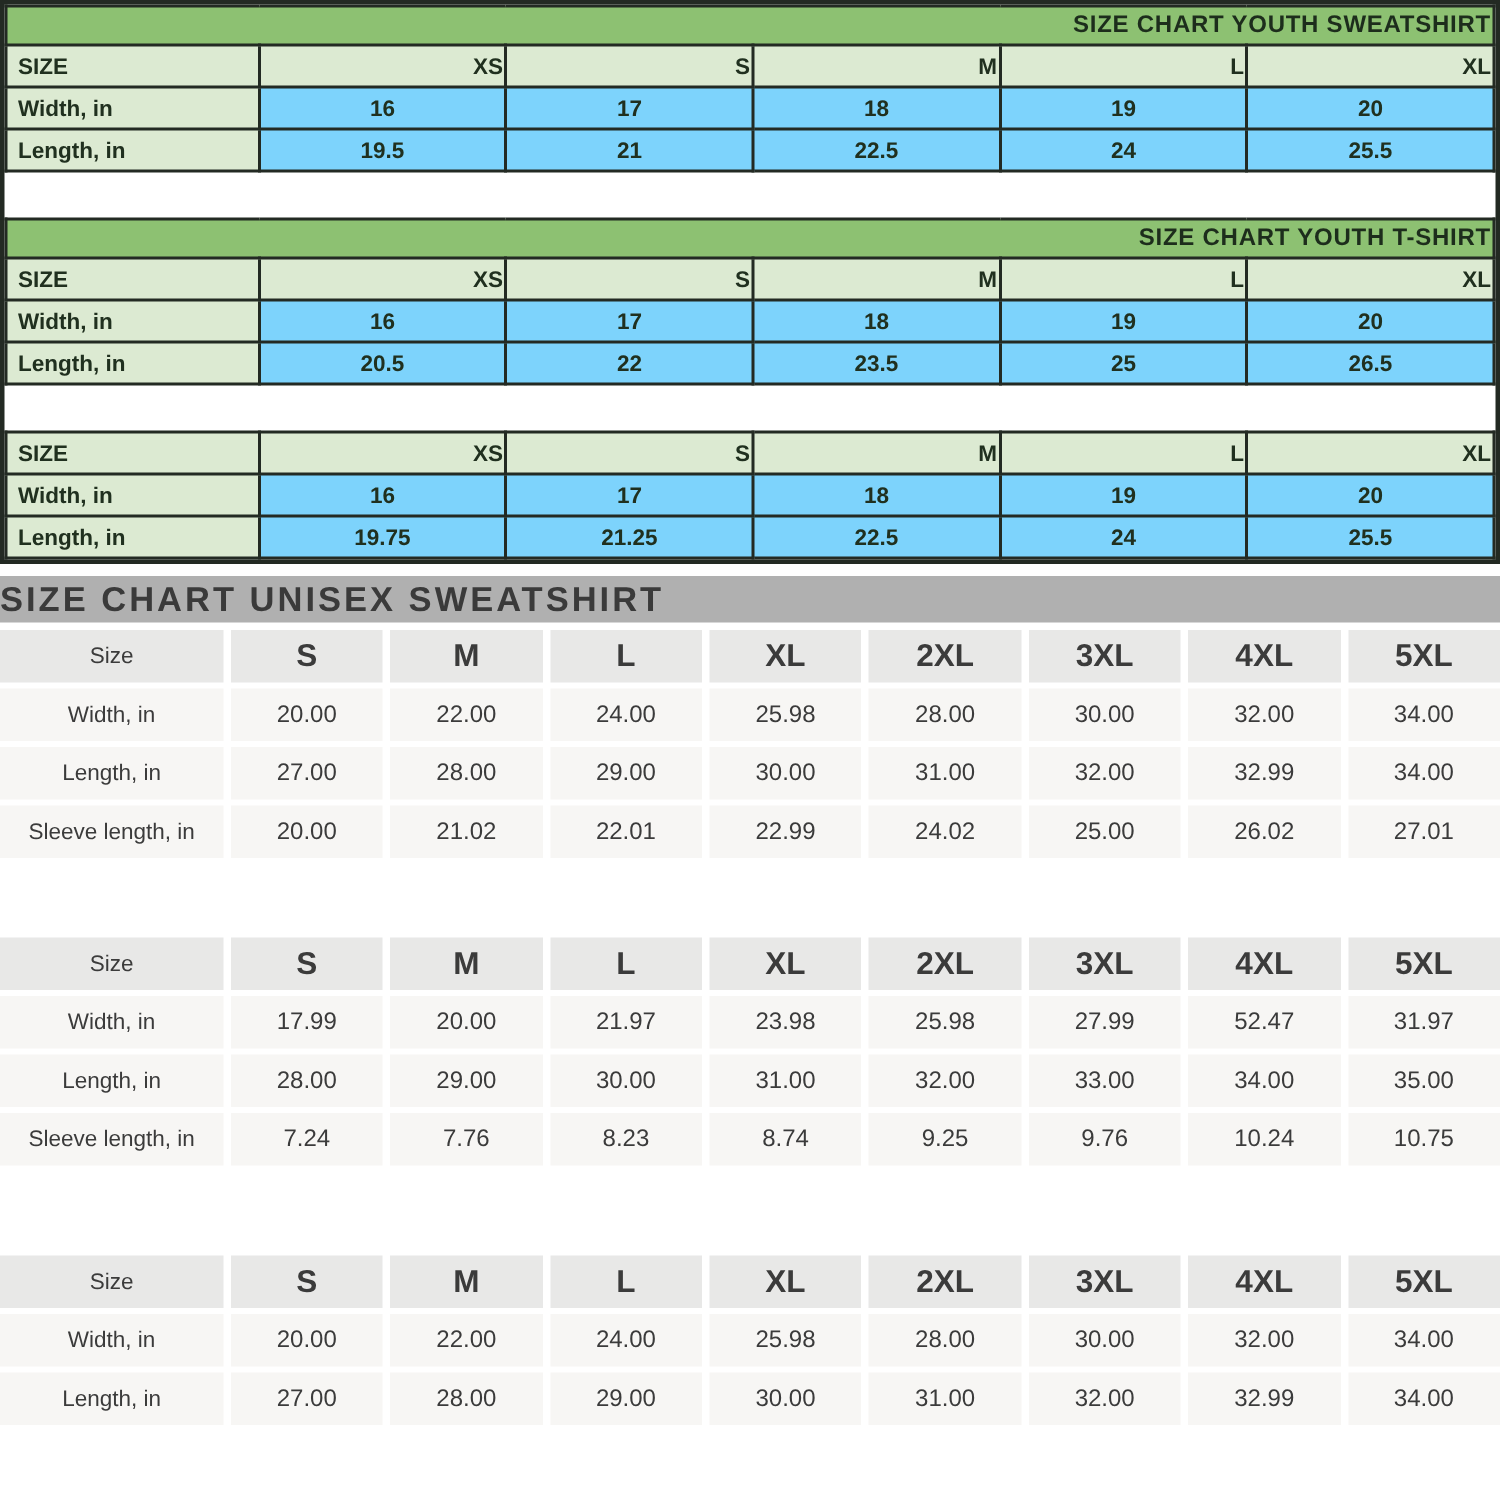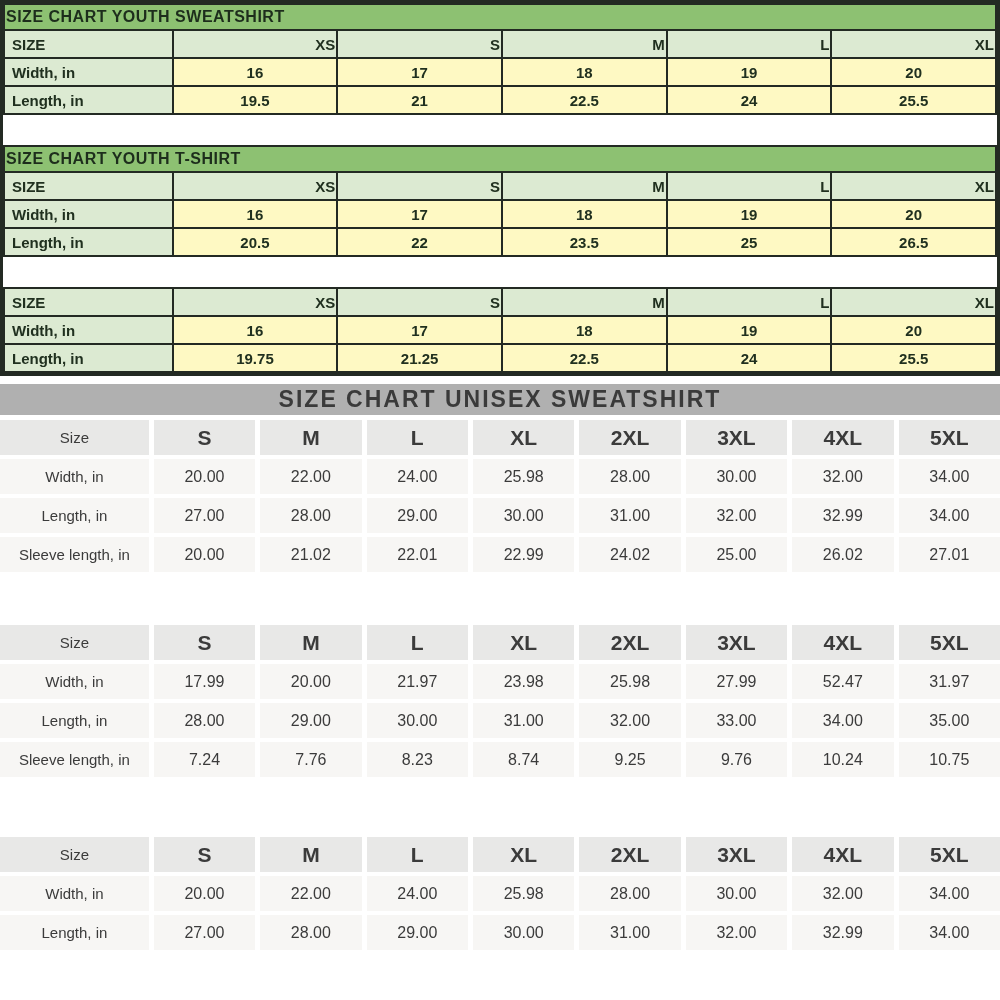--- a/index.html
+++ b/index.html
@@ -17,35 +17,35 @@
     width:100%;border-collapse:collapse;table-layout:fixed;
   }
   .ytable.gap{margin-top:30px;}
   .ytable td{
     border:2px solid var(--green-border,#232a23);
     font-weight:bold;color:#20301f;
     height:24px;font-size:15px;
   }
   .ytable .title-cell{
     background:var(--green-title,#8dc172);
-    text-align:left;font-size:16px;letter-spacing:.5px;
+    text-align:right;font-size:16px;letter-spacing:.5px;
     color:#1d2d1c;height:22px;
   }
   .ytable .hcell{background:var(--green-light,#dcead2);text-align:right;}
   .ytable .lcell{background:var(--green-light,#dcead2);text-align:left;padding-left:7px;}
-  .ytable .vcell{background:#fef9c3;text-align:center;}
+  .ytable .vcell{background:#7dd3fc;text-align:center;}
   .ytable col.c0{width:17%;}
   
   .unisex-section{padding-top:8px;background:#fff;}
   .gblock{margin-top:0;}
   .gblock.m2{margin-top:45px;}
   .gblock.m3{margin-top:52px;}
   .gtitle{
     height:31px;line-height:31px;background:var(--gray-title,#b0b0b0);
-    color:#3a3a3a;font-size:23px;font-weight:bold;text-align:center;
+    color:#3a3a3a;font-size:23px;font-weight:bold;text-align:left;
     letter-spacing:2px;margin-bottom:1px;
   }
   .gtable{
     border-collapse:separate;border-spacing:5px 4px;table-layout:fixed;
     width:calc(100% + 10px);margin-left:-5px;
   }
   .gtable td{height:33px;text-align:center;color:#3b3b3b;}
   .gtable .hrow td{
     background:var(--gray-header,#e8e8e7);
     font-size:21px;font-weight:600;

